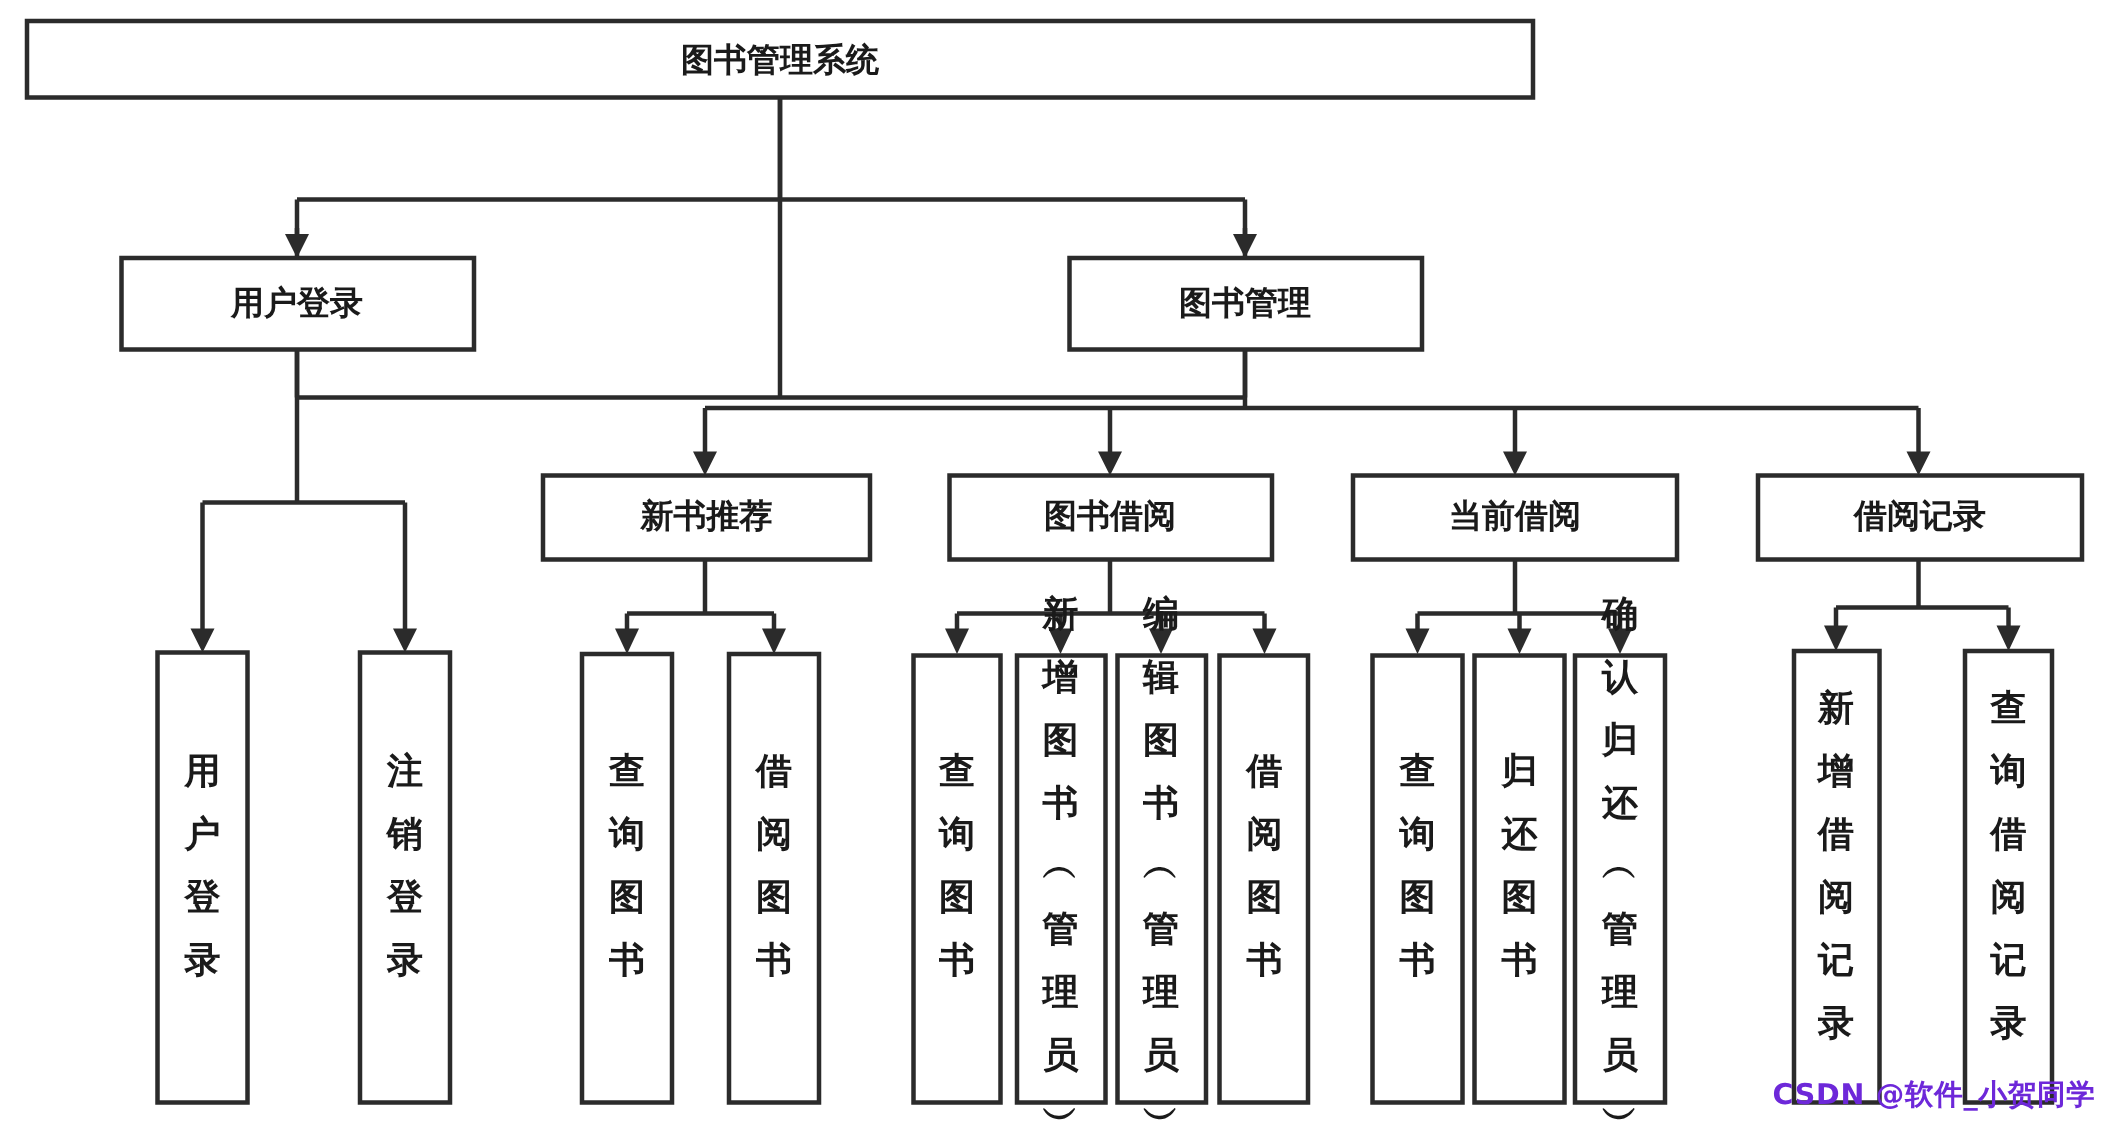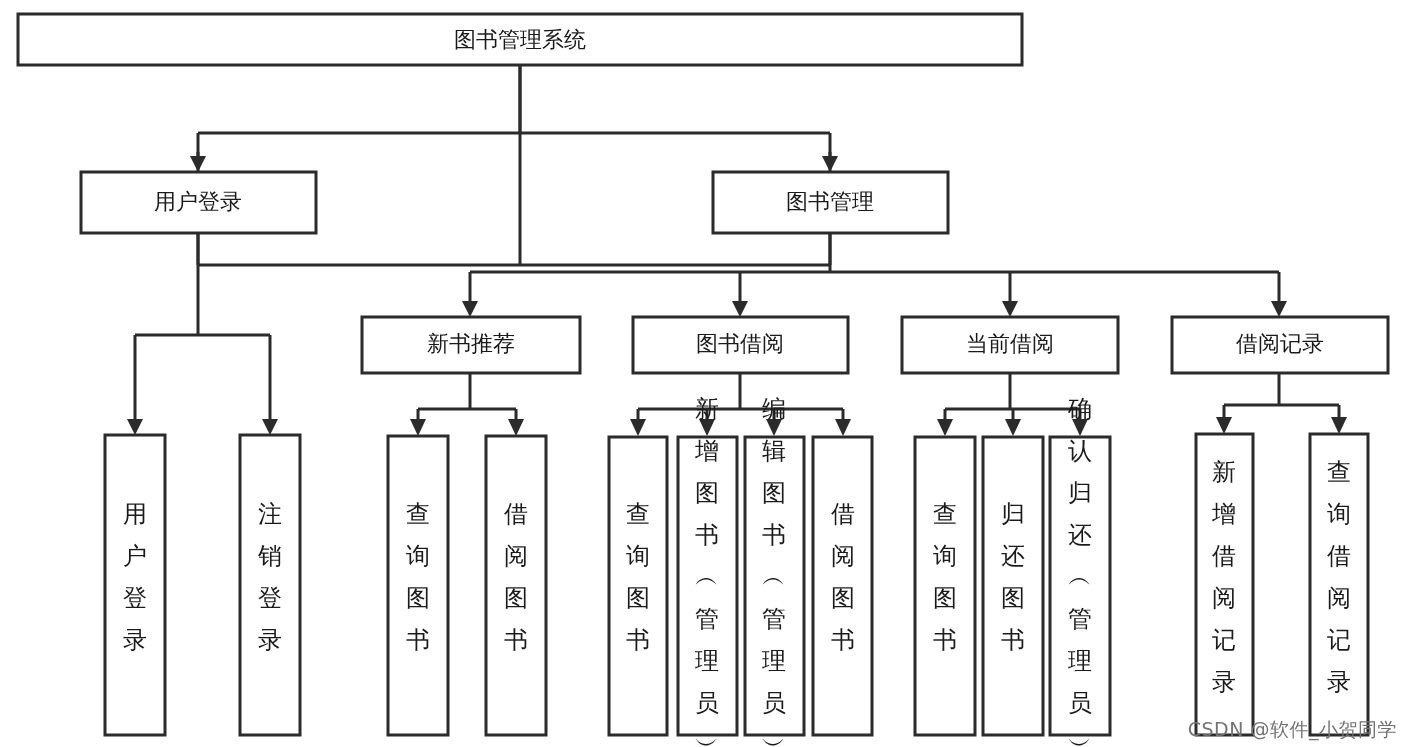--- a/index.html
+++ b/index.html
@@ -1,41 +1,41 @@
 <!DOCTYPE html>
 <html><head>
 <meta charset="utf-8">
 <style>
   html,body{margin:0;padding:0;background:#ffffff;}
   body{
     width:1405px;height:747px;overflow:hidden;
     font-family:"DejaVu Sans","Liberation Sans",sans-serif;
   }
-  #diagram-root{position:relative;width:1405px;height:747px;background:#fff;}
+  #diagram-root{position:relative;width:1405px;height:747px;background:#fff;font-weight:bold;}
   svg.diagram-canvas{position:absolute;left:0;top:0;width:1405px;height:747px;}
   .node-box{fill:#ffffff;stroke:#2b2b2b;stroke-width:3;}
   .edge-line{stroke:#2b2b2b;stroke-width:3;fill:none;}
   .edge-head{fill:#2b2b2b;stroke:none;}
   .node-label{
     fill:#1a1a1a;
     font-family:"DejaVu Sans","Liberation Sans",sans-serif;
     font-size:22px;
     text-anchor:middle;
     dominant-baseline:middle;
   }
   .node-label-vertical{
     fill:#1a1a1a;
     font-family:"DejaVu Sans","Liberation Sans",sans-serif;
     font-size:24px;
     text-anchor:middle;
   }
   .watermark-text{
     position:absolute;
     right:8px;bottom:4px;
-    color:#737373;
+    color:#6d28d9;
     font-size:19px;
     font-family:"DejaVu Sans","Liberation Sans",sans-serif;
     white-space:nowrap;
     letter-spacing:0.5px;
     user-select:none;
   }
 </style>
 </head>
 <body>
 

